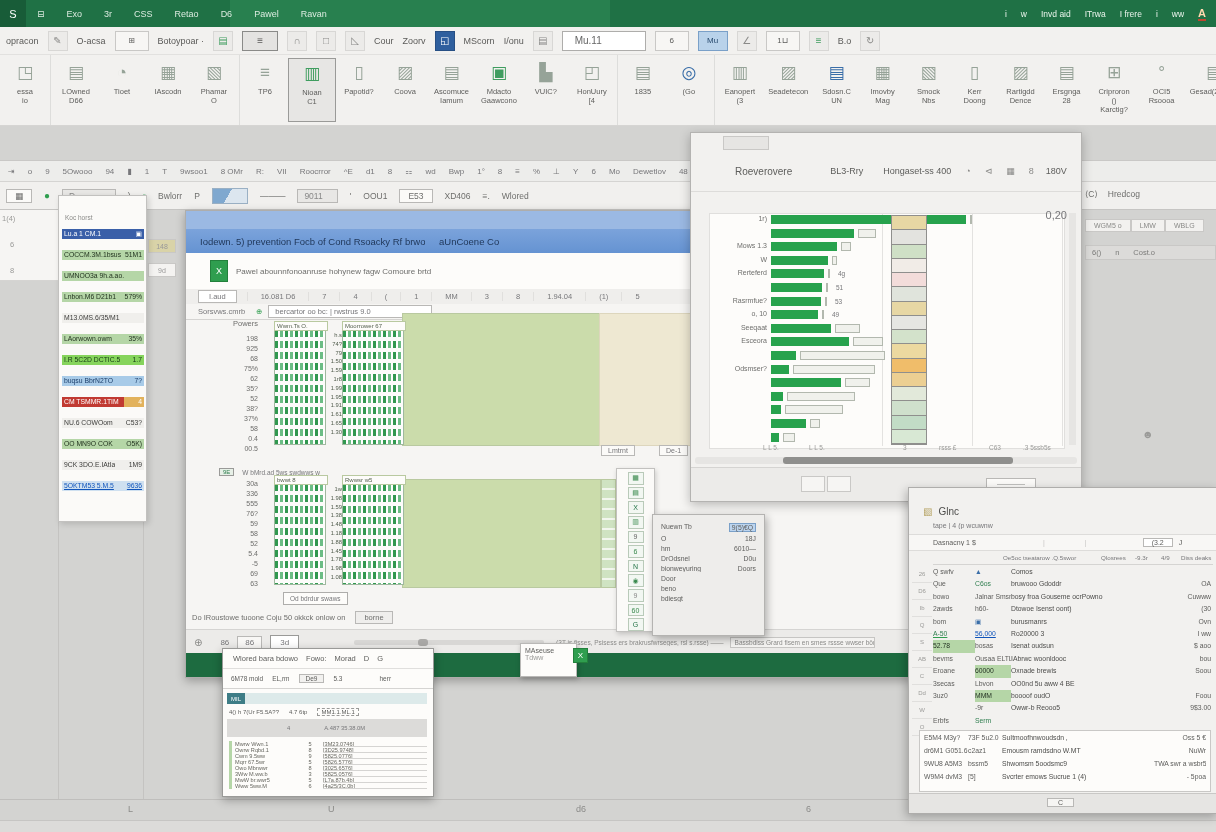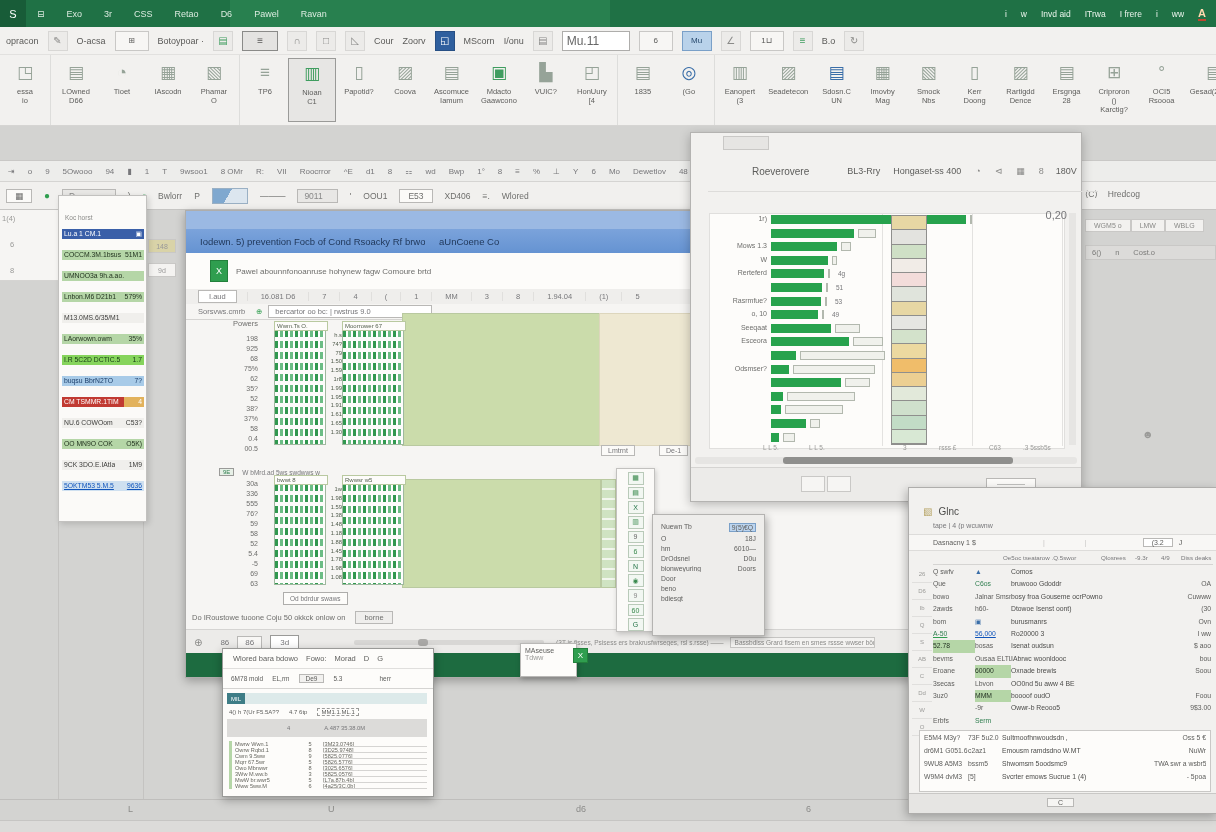--- a/index.html
+++ b/index.html
@@ -18,21 +18,21 @@
   .tb-alert{color:#ffd9b0;border-bottom:2px solid #c0452f;font-weight:bold;font-size:11px;}
 
   
   #ribbon1{left:0;top:27px;width:1216px;height:28px;background:#f2f1ef;border-bottom:1px solid #e2e1df;display:flex;align-items:center;gap:9px;padding-left:6px;box-sizing:border-box;font-size:9px;color:#5a5a58;}
   .r1i{display:inline-flex;align-items:center;justify-content:center;height:18px;}
   .r1i.ico{width:18px;border:1px solid #d8d7d5;background:#ecebe9;color:#8a8a88;font-size:10px;}
   .r1i.g{color:#3f9d5f;}
   .r1i.box{min-width:26px;border:1px solid #c9c8c6;background:#f7f6f4;padding:0 3px;font-size:8px;}
   .r1i.sel{min-width:34px;border:1px solid #8a8a88;background:#e4e3e1;font-size:10px;}
   .r1i.selblue{min-width:28px;border:1px solid #7aa0c8;background:#b9d2ea;font-size:8px;color:#27496e;}
-  .r1i.inp{min-width:58px;border:1px solid #aeadab;background:#fff;justify-content:flex-start;padding:0 4px;font-size:12px;color:#666;}
+  .r1i.inp{min-width:58px;border:1px solid #aeadab;background:#fff;justify-content:flex-start;padding:0 12px;font-size:10px;color:#666;}
   .r1i.blue{width:18px;background:#2f5f9e;color:#fff;font-size:10px;border:1px solid #274f84;}
 
   
   #ribbon2{left:0;top:55px;width:1216px;height:70px;background:#f2f1ef;border-bottom:1px solid #d6d5d3;display:flex;align-items:stretch;}
   .rgroup{display:flex;align-items:stretch;border-right:1px solid #dddddb;padding:3px 2px;}
   .rbtn{display:flex;flex-direction:column;align-items:center;justify-content:flex-start;padding:3px 6px;min-width:34px;}
   .rbtn .ric{font-size:17px;line-height:24px;height:26px;color:#96a398;}
   .rbtn .rl{font-size:7.5px;line-height:9px;color:#5d5d5b;text-align:center;}
   .rbtn.selected{border:1px solid #9a9a98;background:#e7e6e4;}
   .rbtn.blue .ric{color:#3a6ea8;}
@@ -114,24 +114,24 @@
   #cw-tabstrip .shbox.raised{background:#fff;border-color:#9a9a98;padding:2px 9px;}
   #cw-scroll{position:relative;margin-left:55px;width:190px;height:5px;background:#d8d7d5;border-radius:2px;}
   #cw-scroll .thumb{position:absolute;left:64px;top:-1px;width:10px;height:7px;background:#aaa9a7;border-radius:3px;}
   #cw-tabstatus{margin-left:12px;font-size:6.5px;color:#8a8a88;}
   #cw-tabstatus2{border:1px solid #c6c5c3;background:#f4f3f1;font-size:6.5px;color:#8a8a88;padding:1px 4px;margin-left:6px;max-width:135px;}
   #cw-greenbar{left:0;top:442px;width:100%;height:24px;background:#1d6b40;}
 
   
   #chartwin{left:690px;top:132px;width:390px;height:368px;background:#f2f1ef;border:1px solid #b4b3b1;box-shadow:0 3px 10px rgba(0,0,0,.25);}
   #ch-notch{left:32px;top:3px;width:44px;height:12px;background:#e6e5e3;border:1px solid #c9c8c6;}
-  #ch-head{left:17px;top:18px;width:100%;height:40px;display:flex;align-items:center;font-size:9px;color:#5d5d5b;border-bottom:1px solid #dddcda;}
+  #ch-head{left:0;top:18px;width:100%;height:40px;display:flex;align-items:center;font-size:9px;color:#5d5d5b;border-bottom:1px solid #dddcda;}
   #ch-head .h1{margin-left:44px;font-size:10px;}
   #ch-head .h2{margin-left:38px;}
-  #ch-head .h3{margin-left:13px;}
+  #ch-head .h3{margin-left:20px;}
   #ch-head .hic{margin-left:14px;color:#8a8a88;}
   #ch-head .h4{margin-left:12px;}
   #ch-sub{left:0;top:58px;width:100%;height:22px;display:flex;align-items:center;font-size:8px;color:#6e6e6c;}
   #ch-sub .s1{margin-left:56px;border-bottom:1px solid #b9b8b6;padding:0 4px;}
   #ch-sub .s2{margin-left:16px;color:#3a6ea8;border-bottom:1px solid #3a6ea8;}
   #ch-sub .s3{margin-left:148px;border:1px solid #b9b8b6;background:#fbfaf8;padding:0 5px;}
   #ch-plotbg{left:18px;top:80px;width:354px;height:234px;background:#fdfcfa;border:1px solid #e0dfdd;}
   #ch-plot{left:80px;top:80px;width:292px;height:232px;}
   .gline{position:absolute;top:0;width:1px;height:232px;background:#e3e2e0;}
   #ch-gridlabel{position:absolute;right:14px;top:76px;font-size:11px;color:#77777a;}

